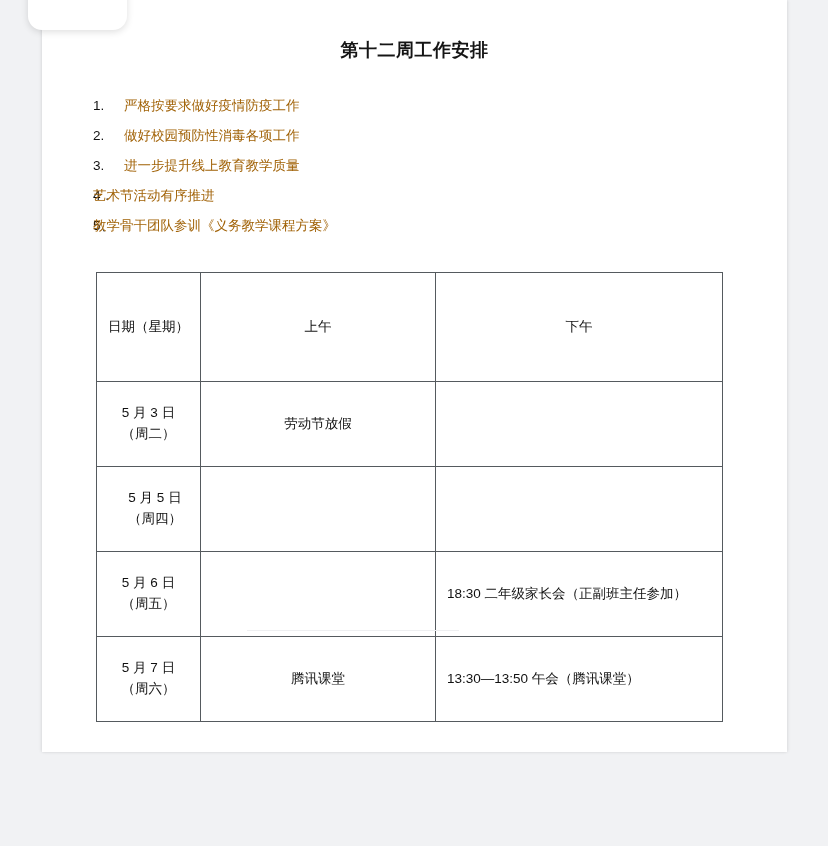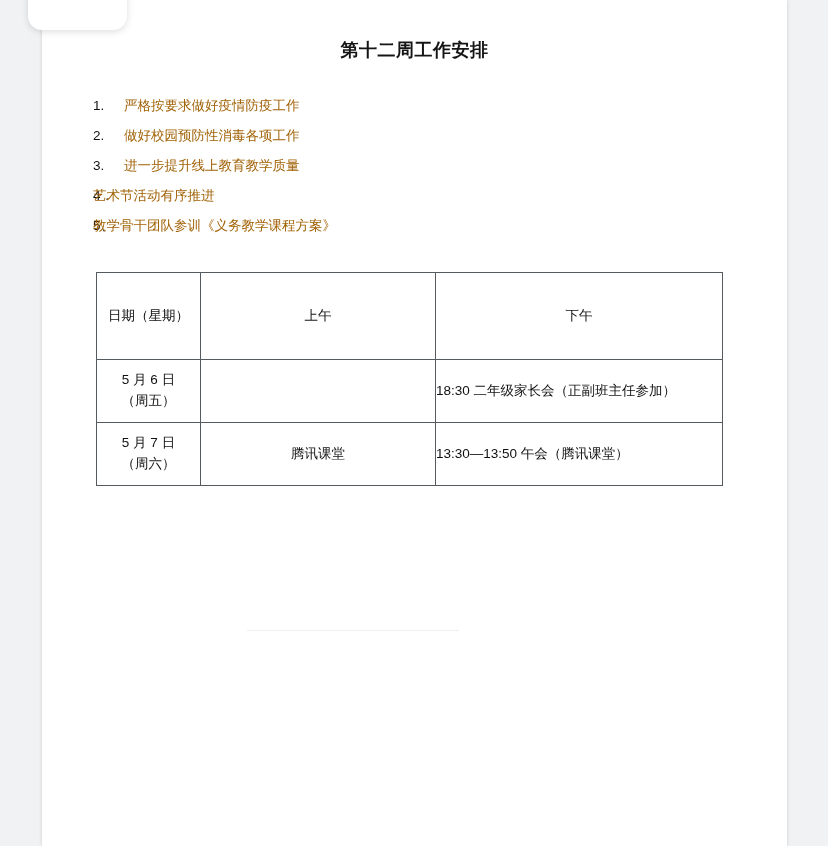--- a/index.html
+++ b/index.html
@@ -39,21 +39,21 @@
     box-sizing: border-box;
     z-index: 40;
   }
 
   
   .paper {
     position: absolute;
     left: 42px;
     top: 0;
     width: 745px;
-    height: 846px;
+    height: 752px;
     background: #ffffff;
     box-shadow: -1px 0 3px rgba(0,0,0,0.08), 1px 0 3px rgba(0,0,0,0.08);
     overflow: hidden;
   }
 
   .doc-title {
     text-align: center;
     font-family: "DejaVu Serif", "Liberation Serif", serif;
     font-size: 18px;
     font-weight: 700;
@@ -97,21 +97,21 @@
     top: 272px;
     width: 627px;
     border-collapse: collapse;
     table-layout: fixed;
   }
   .schedule-table td {
     border: 1px solid #555a5e;
     font-size: 13.5px;
     color: #111111;
     vertical-align: middle;
-    padding: 0;
+    padding: 11px;
   }
   .col-date   { width: 104px; }
   .col-am     { width: 235px; }
   .col-pm     { width: 287px; }
 
   .head-cell {
     height: 86px;
     text-align: center;
   }
   .body-row td { height: 62px; }
@@ -183,20 +183,36 @@
       <thead>
         <tr>
           <td class="head-cell">日期（星期）</td>
           <td class="head-cell">上午</td>
           <td class="head-cell">下午</td>
         </tr>
       </thead>
       <tbody>
           <tr class="body-row">
             <td class="date-cell">
+              <span class="date-line">5 月 3 日</span>
+              <span class="date-line">（周二）</span>
+            </td>
+            <td class="am-cell">劳动节放假</td>
+            <td class="pm-cell"></td>
+          </tr>
+          <tr class="body-row">
+            <td class="date-cell shift">
+              <span class="date-line">5 月 5 日</span>
+              <span class="date-line">（周四）</span>
+            </td>
+            <td class="am-cell"></td>
+            <td class="pm-cell"></td>
+          </tr>
+          <tr class="body-row">
+            <td class="date-cell">
               <span class="date-line">5 月 6 日</span>
               <span class="date-line">（周五）</span>
             </td>
             <td class="am-cell"></td>
             <td class="pm-cell">18:30  二年级家长会（正副班主任参加）</td>
           </tr>
           <tr class="body-row">
             <td class="date-cell">
               <span class="date-line">5 月 7 日</span>
               <span class="date-line">（周六）</span>

